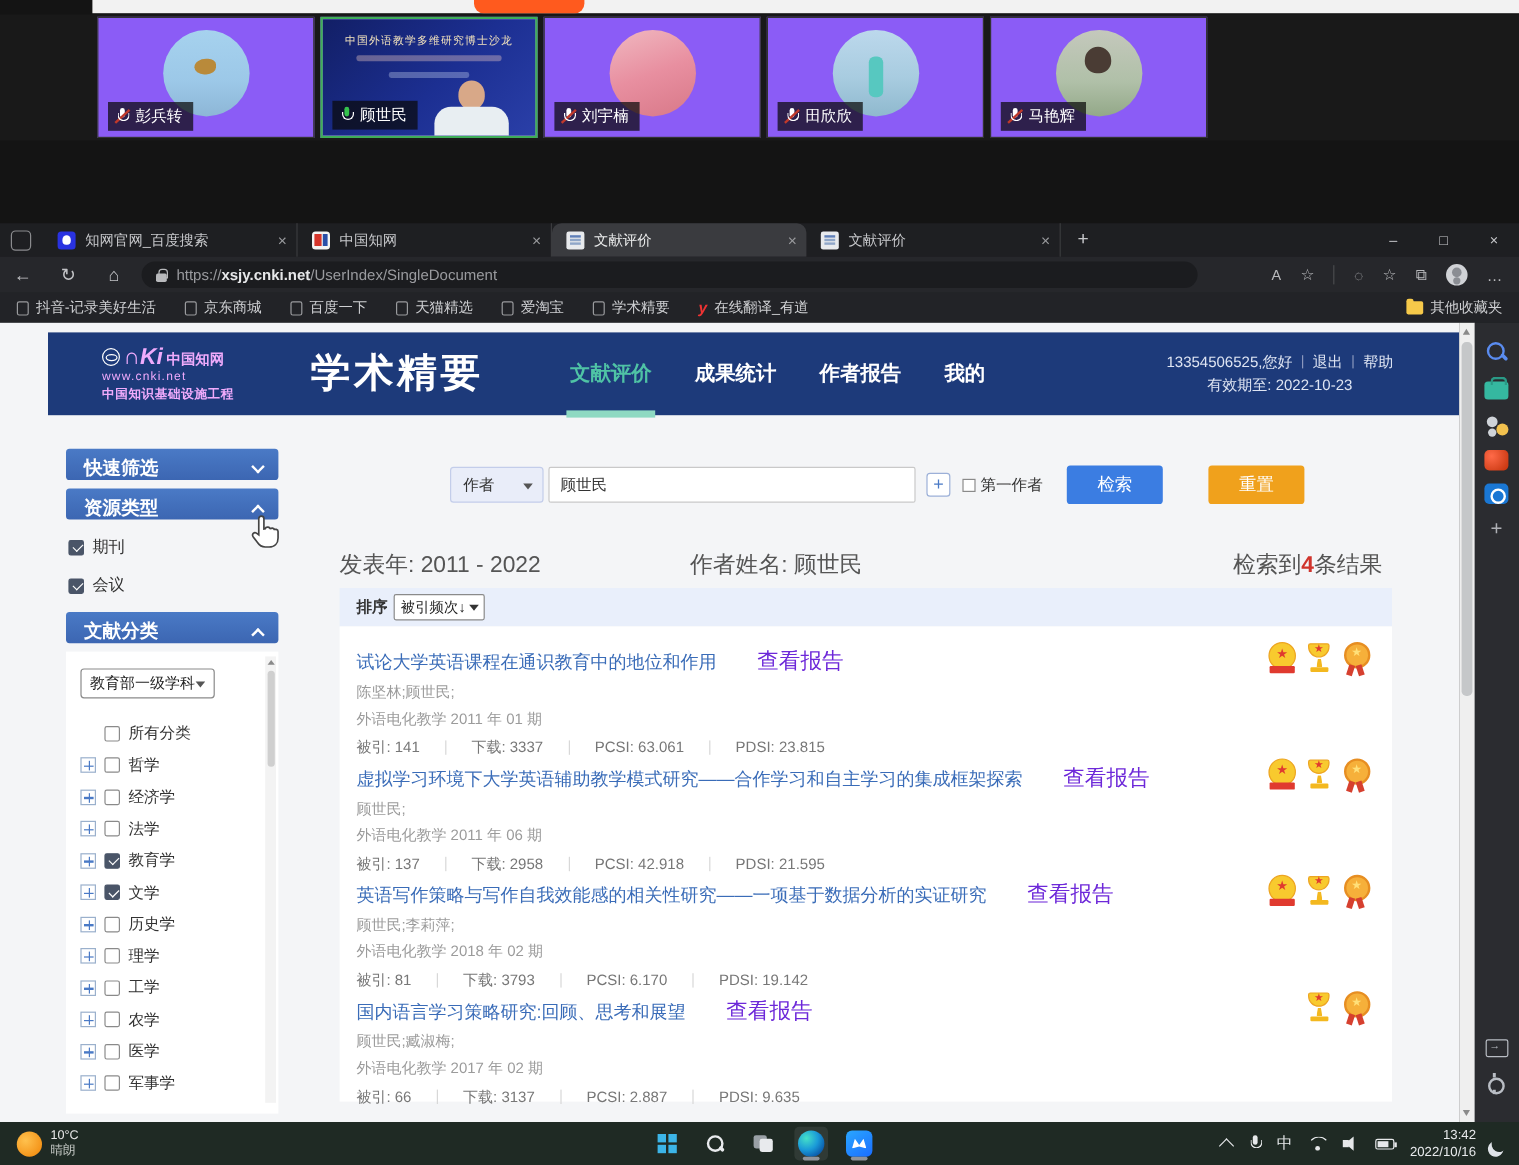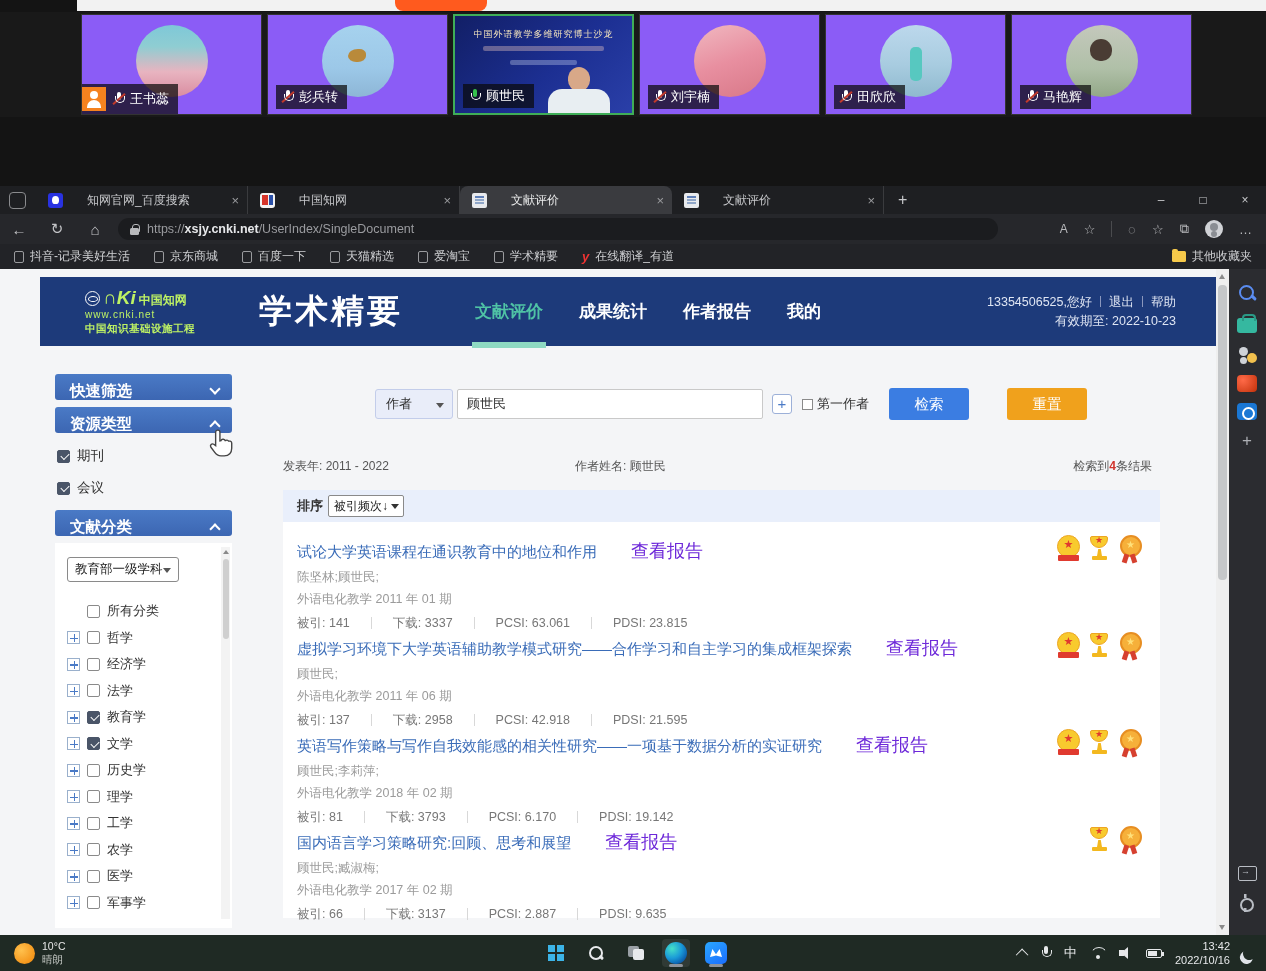--- a/index.html
+++ b/index.html
@@ -39,21 +39,21 @@
   .blur { position:absolute; left:28px; right:28px; height:5px; background:rgba(255,215,200,.35); border-radius:2px; }
   .b1 { top:30px; } .b2 { top:44px; left:55px; right:55px; background:rgba(230,240,255,.3); }
   .person { position:absolute; right:18px; bottom:0; width:70px; height:46px; }
   .person .head { position:absolute; left:24px; top:0; width:22px; height:24px; background:#d8a888; border-radius:50% 50% 45% 45%; }
   .person .body { position:absolute; left:4px; top:22px; width:62px; height:26px; background:#e8eef2; border-radius:14px 14px 0 0; }
 
   
   .browser { position:absolute; left:0; top:186px; width:1266px; height:749px; background:#1e1f22; }
   .tabbar { position:absolute; left:0; top:0; width:100%; height:28px; display:flex; align-items:center; }
   .tab-actions { width:17px; height:17px; border:1.5px solid #8a8b8e; border-radius:4px; margin:0 10px 0 9px; flex:none; }
-  .tab { position:relative; width:212px; height:28px; display:flex; align-items:center; gap:24px; padding:0 8px 0 12px; color:#c7c8cb; font-size:12px; border-right:1px solid #3a3b3e; }
+  .tab { position:relative; width:212px; height:28px; display:flex; align-items:center; gap:8px; padding:0 8px 0 12px; color:#c7c8cb; font-size:12px; border-right:1px solid #3a3b3e; }
   .tab.active { background:#3a3b3f; color:#eceded; border-radius:8px 8px 0 0; border-right:none; }
   .tab .t-title { flex:1; overflow:hidden; white-space:nowrap; }
   .tab .t-close { color:#9a9b9e; font-size:13px; flex:none; }
   .fav { width:15px; height:15px; flex:none; position:relative; border-radius:3px; }
   .fav-baidu { background:#2932e1; } .fav-baidu::after { content:''; position:absolute; left:4px; top:3px; width:7px; height:8px; background:#fff; border-radius:50% 50% 45% 45%; }
   .fav-cnki { background:#f4f4f4; } .fav-cnki::after { content:''; position:absolute; left:2px; top:2px; width:6px; height:10px; background:#d6352b; } .fav-cnki::before { content:''; position:absolute; right:2px; top:2px; width:4px; height:10px; background:#2a4fa8; }
   .fav-doc { background:#e8eaed; border-radius:2px; } .fav-doc::after { content:''; position:absolute; left:3px; top:3px; width:9px; height:2px; background:#5f7fb8; box-shadow:0 3px 0 #8fa6c8, 0 6px 0 #8fa6c8; }
   .newtab { color:#c7c8cb; font-size:16px; margin-left:14px; }
   .win-controls { margin-left:auto; display:flex; }
   .win-controls span { width:42px; height:28px; display:flex; align-items:center; justify-content:center; color:#c7c8cb; font-size:12px; }
@@ -90,34 +90,34 @@
   .es-search { top:14px; } .es-search::before { content:''; position:absolute; left:2px; top:2px; width:11px; height:11px; border:2.5px solid #5a8cf0; border-radius:50%; } .es-search::after { content:''; position:absolute; left:13px; top:13px; width:7px; height:3px; background:#5a8cf0; border-radius:2px; transform:rotate(45deg); }
   .es-bag { top:46px; background:#35b8a0; border-radius:3px; height:15px; margin-top:3px; } .es-bag::before { content:''; position:absolute; left:5px; top:-4px; width:10px; height:5px; border:2px solid #2a9a86; border-bottom:none; border-radius:4px 4px 0 0; }
   .es-people { top:76px; } .es-people::before { content:''; position:absolute; left:2px; top:2px; width:9px; height:9px; border-radius:50%; background:#cfd3d8; box-shadow:0 9px 0 -1px #cfd3d8; } .es-people::after { content:''; position:absolute; right:0; bottom:2px; width:10px; height:10px; border-radius:50%; background:#f2c14e; }
   .es-office { top:106px; background:radial-gradient(circle at 30% 30%,#ff6a48,#c2310a); border-radius:4px; height:17px; }
   .es-outlook { top:134px; background:#1a77d4; border-radius:4px; height:17px; } .es-outlook::after { content:''; position:absolute; left:5px; top:4px; width:9px; height:9px; border:2.5px solid #fff; border-radius:50%; }
   .es-plus { top:162px; color:#aeb0b5; font-size:17px; text-align:center; line-height:20px; }
   .es-panel { top:594px; } .es-panel::before { content:''; position:absolute; left:1px; top:3px; width:17px; height:13px; border:1.5px solid #b9bdc4; border-radius:2px; } .es-panel::after { content:'→'; position:absolute; left:4px; top:3px; font-size:9px; color:#b9bdc4; }
   .es-gear { top:626px; } .es-gear::before { content:''; position:absolute; left:3px; top:3px; width:10px; height:10px; border:2.5px solid #b9bdc4; border-radius:50%; } .es-gear::after { content:''; position:absolute; left:6.5px; top:-1px; width:3px; height:18px; background:#b9bdc4; box-shadow:0 0 0 0; transform:rotate(0deg); clip-path:polygon(0 0,100% 0,100% 22%,0 22%,0 78%,100% 78%,100% 100%,0 100%); }
 
   .site-header { position:absolute; left:40px; top:8px; width:1176px; height:69px; background:#1d3a7a; display:flex; align-items:center; padding-left:45px; }
-  .cnki-logo { color:#bef264; flex:none; width:158px; }
+  .cnki-logo { color:#f0abfc; flex:none; width:158px; }
   .cl1 { display:flex; align-items:baseline; gap:3px; }
   .globe { display:inline-block; width:15px; height:15px; border:1.5px solid #fff; border-radius:50%; position:relative; top:2px; }
   .globe::after { content:''; position:absolute; left:2px; top:4px; width:8px; height:4px; border:1px solid #fff; border-radius:50%; }
   .nki { font-size:19px; font-weight:bold; font-style:italic; letter-spacing:0; }
   .cl-cn { font-size:12px; font-weight:bold; }
   .cl2 { font-size:10px; letter-spacing:1px; margin-top:0; }
   .cl3 { font-size:10.5px; font-weight:bold; margin-top:2px; letter-spacing:0.5px; }
   .brand { color:#fff; font-size:33px; font-weight:bold; letter-spacing:3px; margin-left:16px; flex:none; }
   .site-nav { display:flex; gap:36px; margin-left:72px; }
   .nav-item { position:relative; color:#fff; font-size:17px; font-weight:bold; height:69px; line-height:69px; }
   .nav-item.on { color:#4fc3a5; }
   .nav-item.on::after { content:''; position:absolute; left:50%; transform:translateX(-50%); bottom:-2px; width:74px; height:6px; background:#8ed9c2; }
-  .user-box { margin-left:auto; padding-right:40px; text-align:right; color:#dfe5f3; font-size:12.5px; line-height:19px; }
+  .user-box { margin-left:auto; padding-right:55px; text-align:center; color:#dfe5f3; font-size:12.5px; line-height:19px; }
   .user-box .sep { display:inline-block; width:1px; height:11px; background:#8a97bd; margin:0 8px; vertical-align:-1px; }
 
   
   .f-side { position:absolute; left:55px; top:105px; width:177px; }
   .sec-hd { position:relative; height:26px; background:linear-gradient(180deg,#4a7ac6,#3c66b2); border-radius:3px; color:#fff; font-size:15.5px; font-weight:bold; line-height:34px; padding-left:15px; margin-bottom:7px; }
   .chev { position:absolute; right:13px; top:14px; width:8px; height:8px; border-left:2px solid #fff; border-bottom:2px solid #fff; }
   .chev.down { transform:rotate(-45deg); top:11px; }
   .chev.up { transform:rotate(135deg); top:15px; }
   .cb { position:relative; display:inline-block; width:13px; height:13px; border:1px solid #8a8a8a; background:#fff; border-radius:2px; vertical-align:-2px; flex:none; }
   .cb.checked { background:#4a5568; border-color:#4a5568; }
@@ -142,21 +142,21 @@
   .search-row { position:absolute; left:0; top:14px; width:100%; display:flex; align-items:center; }
   .fld-select { position:relative; margin-left:92px; width:78px; height:30px; background:#e9edf9; border:1px solid #c3cdea; border-radius:3px; font-size:13px; color:#333; line-height:28px; padding-left:10px; flex:none; }
   .fld-select .caret { position:absolute; right:8px; top:13px; }
   .q-input { width:306px; height:30px; border:1px solid #c9c9c9; border-radius:2px; background:#fff; font-size:13px; color:#333; padding:0 9px; margin-left:4px; font-family:inherit; }
   .plus-btn { position:relative; width:20px; height:20px; border:1px solid #9cb0d8; border-radius:3px; background:#fff; margin-left:9px; color:#4a7ac6; font-size:15px; line-height:18px; text-align:center; flex:none; }
   .fa-label { display:flex; align-items:center; gap:4px; margin-left:10px; font-size:13px; color:#333; }
   .cb-sm { width:11px; height:11px; border:1px solid #8a8a8a; background:#fff; display:inline-block; }
   .btn { height:32px; border-radius:3px; color:#fff; font-size:14.5px; text-align:center; line-height:32px; flex:none; }
   .btn-search { width:80px; background:#3b7de2; margin-left:20px; }
   .btn-reset { width:80px; background:#f0a11c; margin-left:38px; }
-  .info-row { position:absolute; left:0; top:84px; width:100%; font-size:12px; color:#555; }
+  .info-row { position:absolute; left:0; top:84px; width:100%; font-size:19px; color:#555; }
   .info-mid { position:absolute; left:292px; top:0; }
   .info-right { position:absolute; right:8px; top:0; }
   .info-right b { color:#d0342c; }
   .sort-bar { position:absolute; left:0; top:116px; width:100%; height:32px; background:#e9effb; display:flex; align-items:center; padding-left:14px; gap:5px; }
   .sort-lbl { font-size:13px; font-weight:bold; color:#333; }
   .sort-select { position:relative; width:76px; height:22px; background:#fff; border:1px solid #8a8a8a; border-radius:2px; font-size:12px; color:#222; line-height:20px; padding-left:5px; }
   .sort-select .caret { position:absolute; right:4px; top:8px; border-top-color:#333; }
   .results { position:absolute; left:0; top:148px; width:100%; height:396px; background:#fff; padding:2px 0 0 14px; }
   .result { position:relative; height:97px; padding-top:15px; }
   .r-title { font-size:15px; color:#3a6cb8; }
@@ -223,30 +223,20 @@
 </head>
 <body>
 
 <div class="screen">
 
   <div class="top-white">
     <div class="top-logo-frag"></div>
   </div>
 
   <div class="video-row">
-    <div class="tile tile1">
-      <div class="avatar av1"></div>
-      <div class="nametag">
-        <span class="role-badge"></span>
-        <span class="mic">
-            <i class="slash"></i>
-          </span>
-        <span>王书蕊</span>
-      </div>
-    </div>
     <div class="tile">
       <div class="avatar av2"></div>
       <div class="nametag">
         <span class="mic">
             <i class="slash"></i>
           </span>
         <span>彭兵转</span>
       </div>
     </div>
     <div class="tile active">

